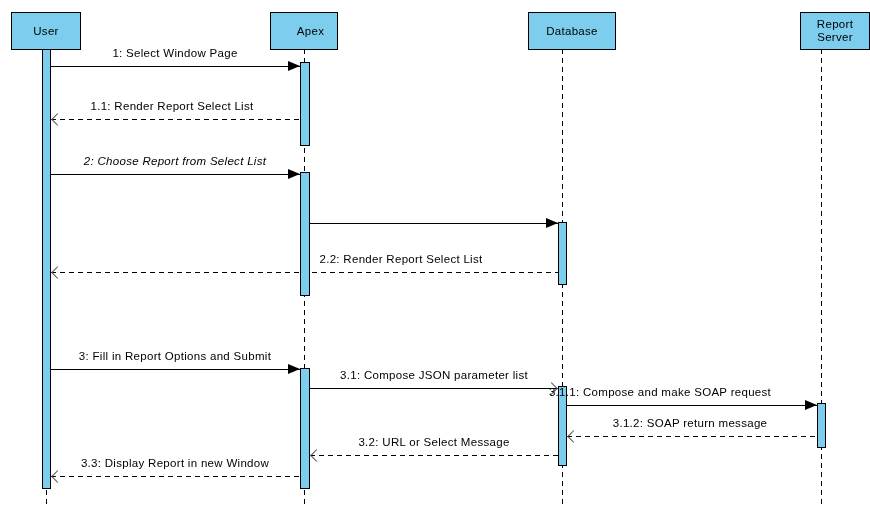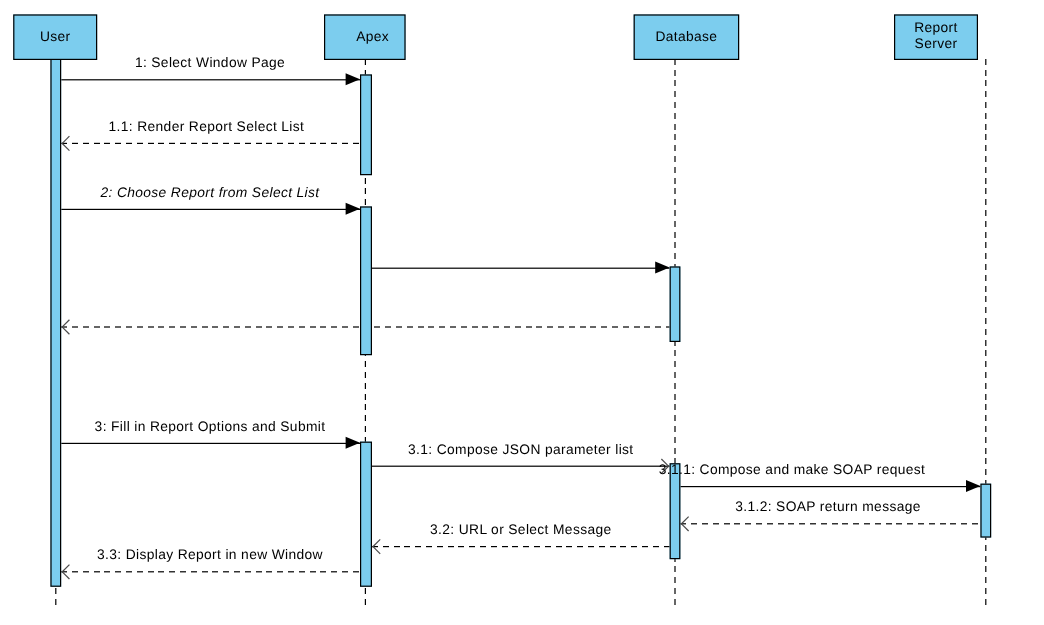--- a/index.html
+++ b/index.html
@@ -107,31 +107,32 @@
     <div class="activation" style="left: 817px; top: 403px; width: 9px; height: 45px;"></div>
     <div class="actor-head" style="left: 11px; top: 12px; width: 70px;">
       <span>User</span>
     </div>
     <div class="actor-head" style="left: 270px; top: 12px; width: 68px; padding-left: 15px;">
       <span>Apex</span>
     </div>
     <div class="actor-head" style="left: 528px; top: 12px; width: 88px;">
       <span>Database</span>
     </div>
-    <div class="actor-head" style="left: 745px; top: 12px; width: 70px; text-align: center;">
+    <div class="actor-head" style="left: 800px; top: 12px; width: 70px; text-align: center;">
       <span>Report Server</span>
     </div>
     <div class="arr-filled-right" style="left: 288px; top: 61px;"></div>
     <div class="msg-label" style="left: 175px; top: 47px;">1: Select Window Page</div>
     <div class="arr-open-left" style="left: 53px; top: 115px;"></div>
     <div class="msg-label" style="left: 172px; top: 100px;">1.1: Render Report Select List</div>
     <div class="arr-filled-right" style="left: 288px; top: 169px;"></div>
     <div class="msg-label" style="left: 175px; top: 155px; font-style: italic;">2: Choose Report from Select List</div>
     <div class="arr-filled-right" style="left: 546px; top: 218px;"></div>
     <div class="arr-open-left" style="left: 53px; top: 268px;"></div>
+    <div class="msg-label" style="left: 401px; top: 253px;">2.2: Render Report Select List</div>
     <div class="arr-filled-right" style="left: 288px; top: 364px;"></div>
     <div class="msg-label" style="left: 175px; top: 350px;">3: Fill in Report Options and Submit</div>
     <div class="arr-open-right" style="left: 547px; top: 384px;"></div>
     <div class="msg-label" style="left: 434px; top: 369px;">3.1: Compose JSON parameter list</div>
     <div class="arr-filled-right" style="left: 805px; top: 400px;"></div>
     <div class="msg-label" style="left: 660px; top: 386px; text-align: right;">3.1.1: Compose and make SOAP request</div>
     <div class="arr-open-left" style="left: 569px; top: 432px;"></div>
     <div class="msg-label" style="left: 690px; top: 417px;">3.1.2: SOAP return message</div>
     <div class="arr-open-left" style="left: 312px; top: 451px;"></div>
     <div class="msg-label" style="left: 434px; top: 436px;">3.2: URL or Select Message</div>

